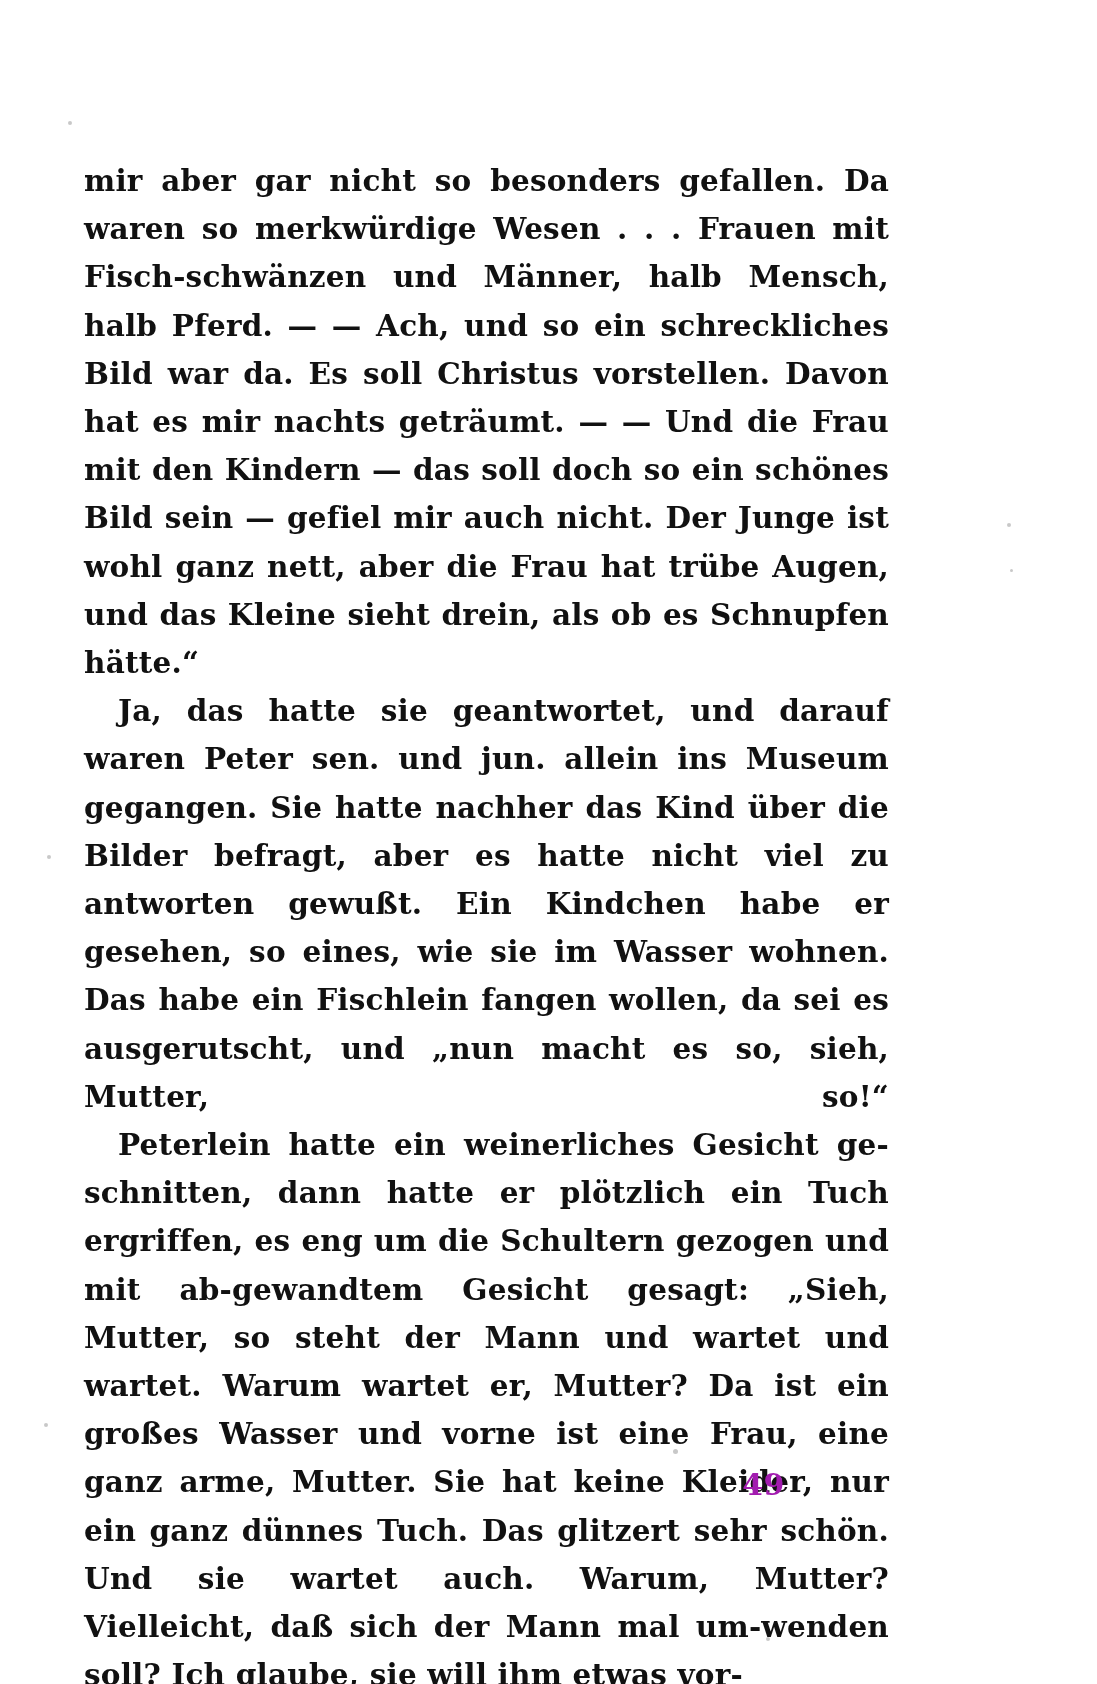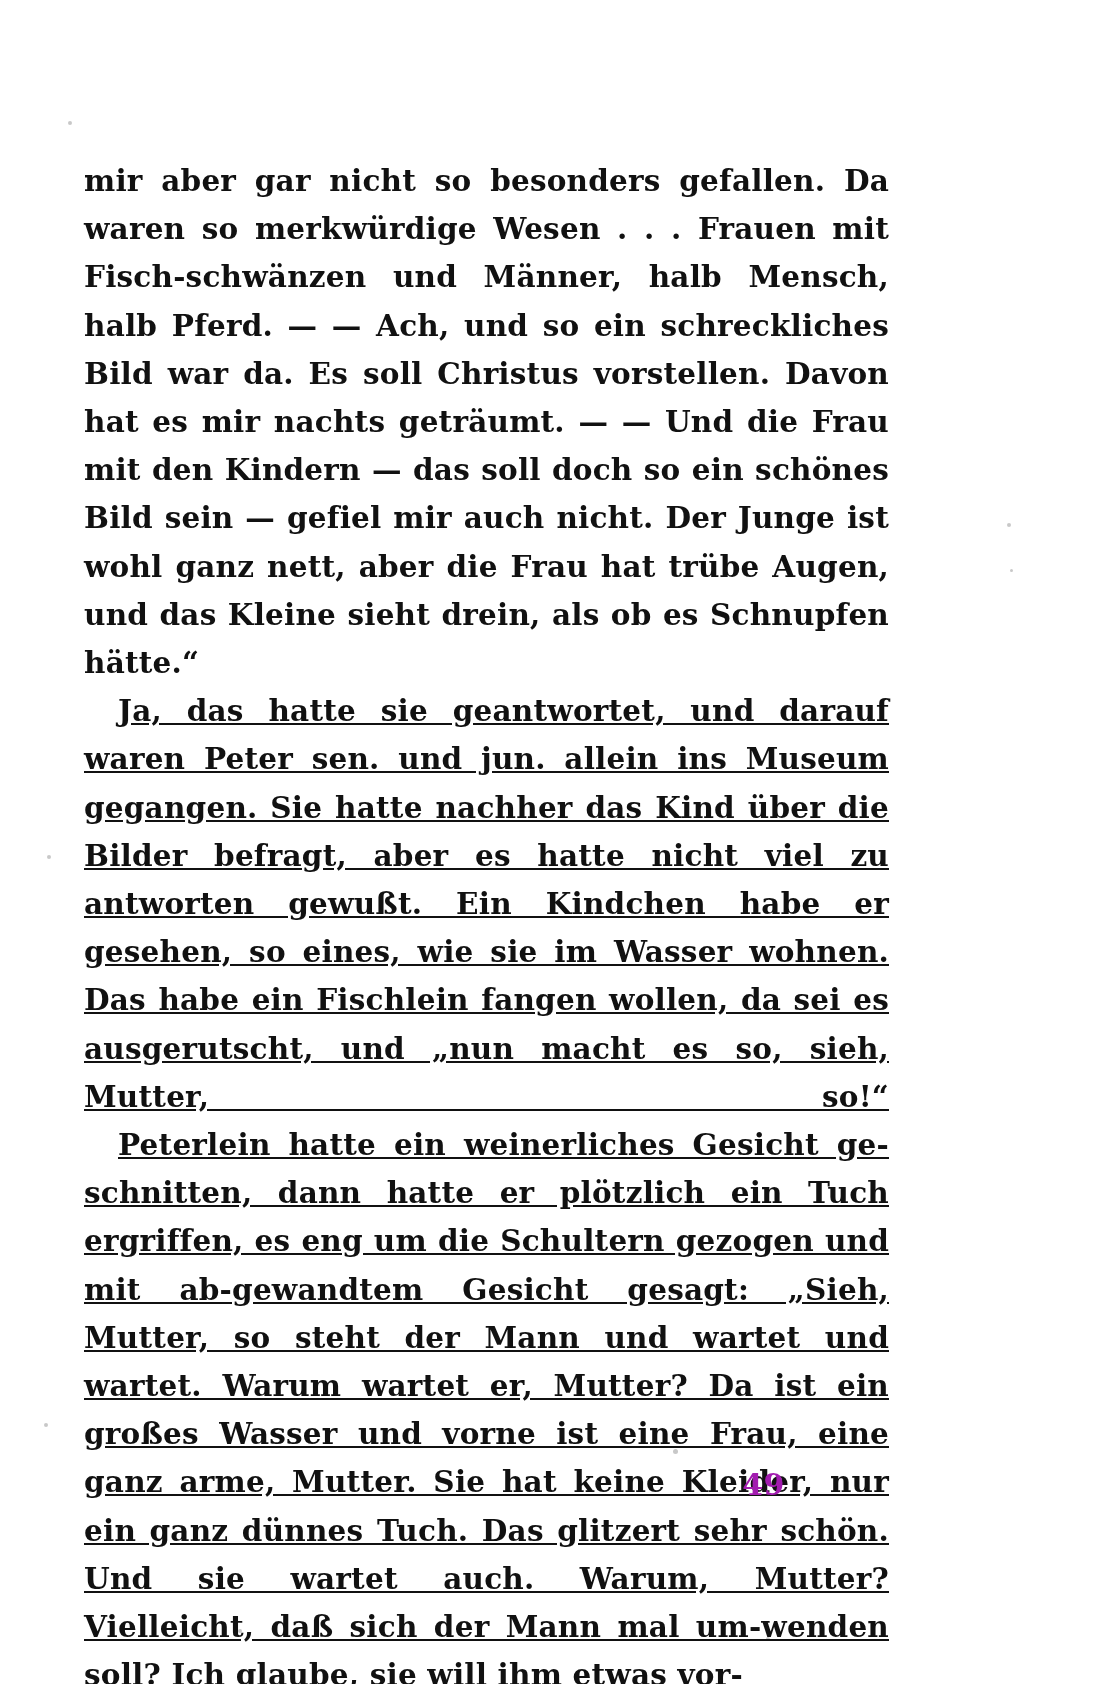--- a/index.html
+++ b/index.html
@@ -51,21 +51,20 @@
     font-style: normal;
   }
 
   .para {
     margin: 0;
     text-align: justify;
     text-align-last: justify;
   }
   .para + .para {
     margin-top: 0;
-    text-decoration: underline;
   }
   .indent {
     text-indent: 34px;
   }
   
   .para.last-natural {
     text-align-last: left;
   }
 
   .folio {

